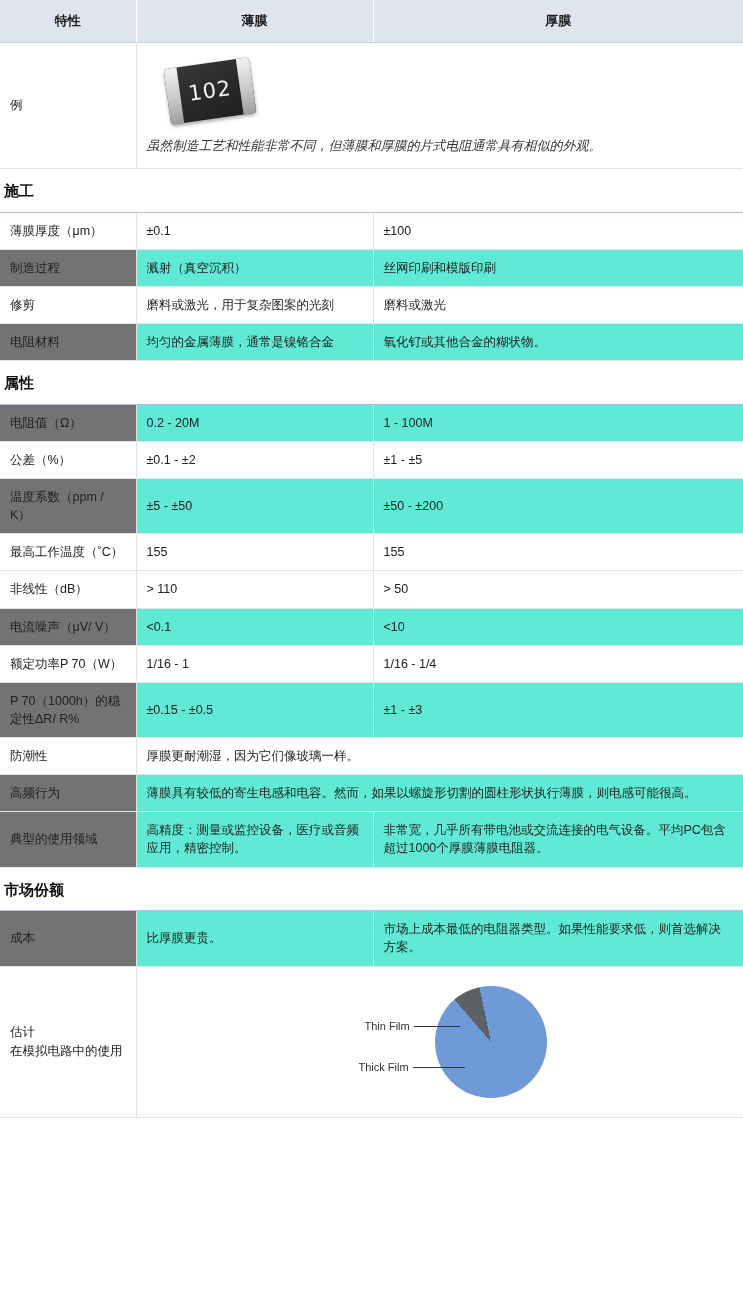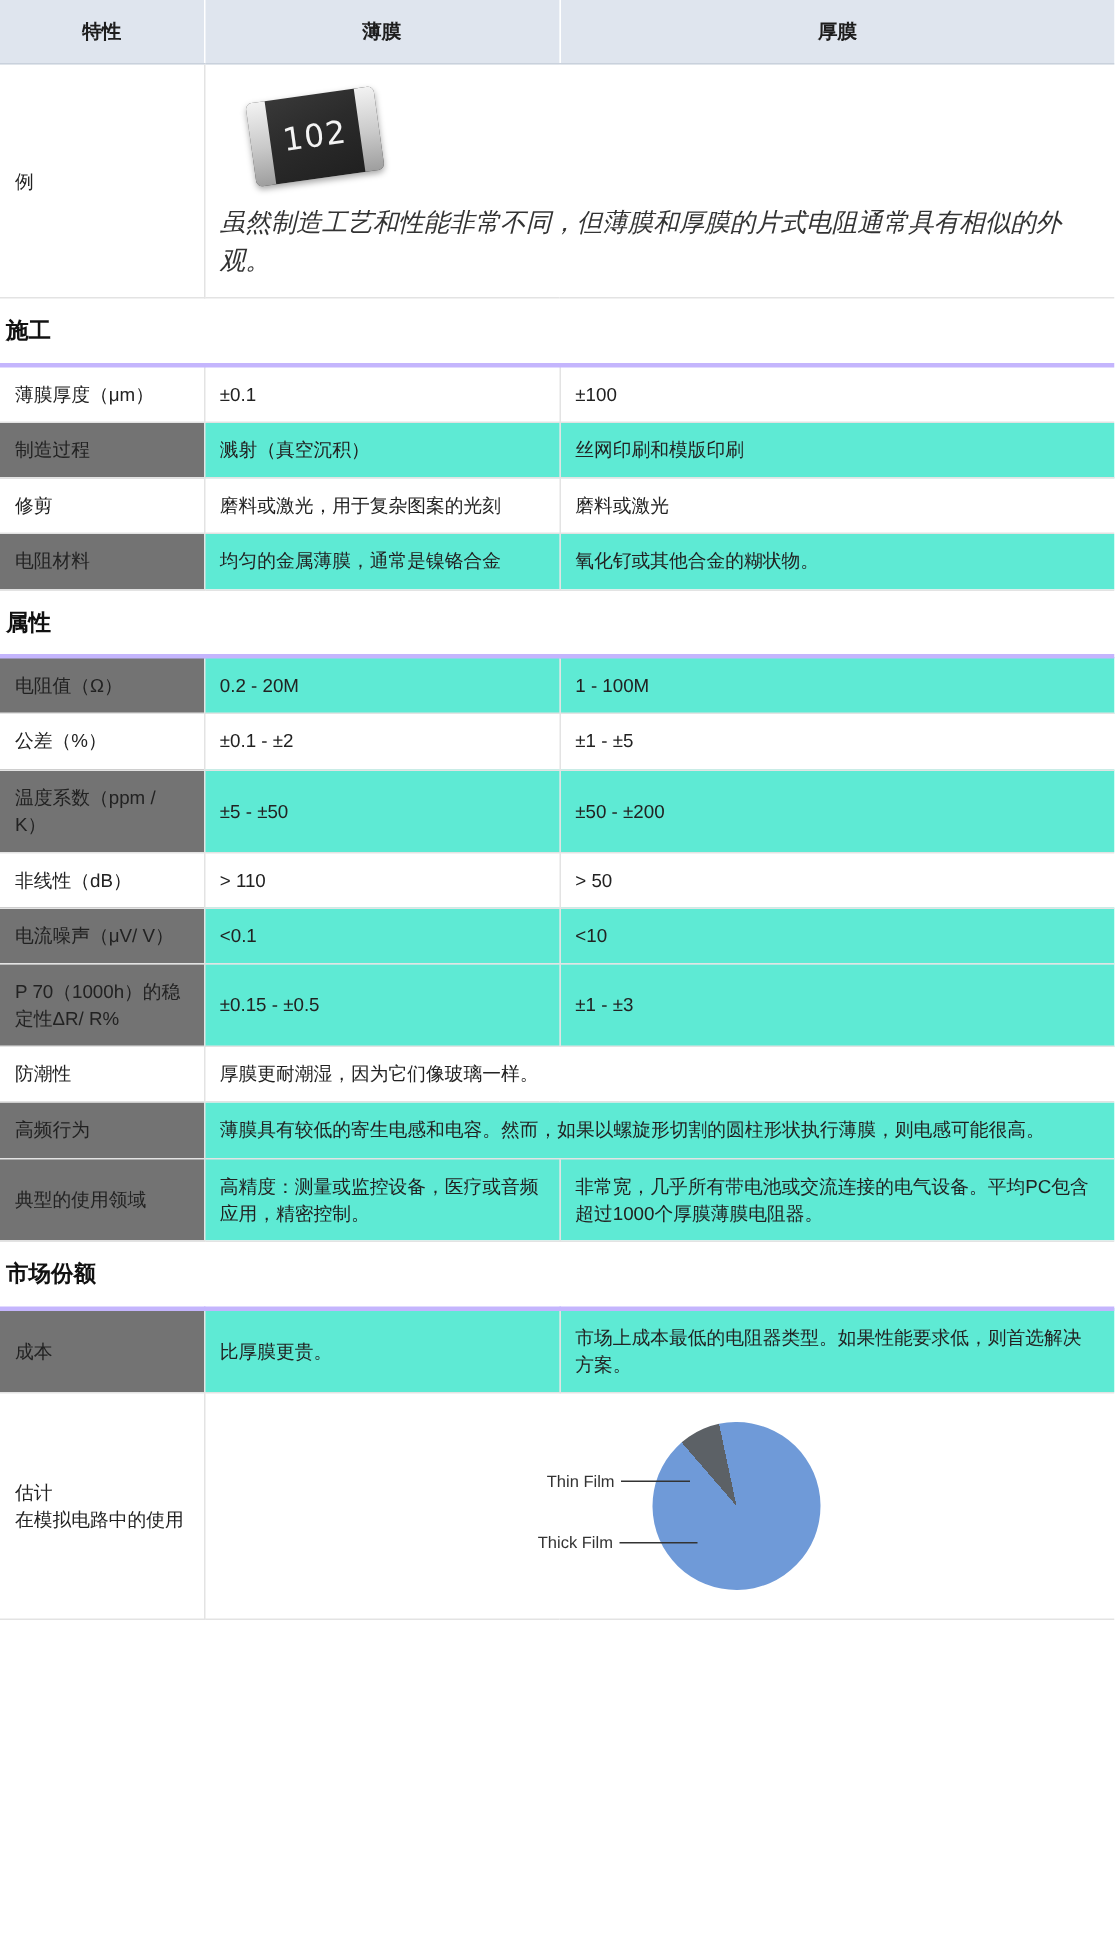--- a/index.html
+++ b/index.html
@@ -53,21 +53,21 @@
     color: #222;
   }
   tr.alt td.label { background: #737373; }
 
   
   tr.section td {
     background: #ffffff;
     font-size: 15px;
     font-weight: bold;
     padding: 11px 10px 10px 4px;
-    border-bottom: 3px solid #c4b5fd;
+    border-bottom: 1px solid #c4b5fd;
     border-right: none;
     color: #111;
   }
 
   
   .example-cell {
     padding: 14px 10px 10px 10px;
   }
   .chip {
     width: 86px;
@@ -93,21 +93,21 @@
     transform: translateY(-50%);
     text-align: center;
     color: #f4f4f4;
     font-family: "DejaVu Sans", sans-serif;
     font-size: 21px;
     letter-spacing: 1px;
   }
   .caption {
     margin: 18px 0 2px 0;
     font-style: italic;
-    font-size: 17px;
+    font-size: 13px;
     color: #333;
   }
 
   
   .pie-wrap {
     position: relative;
     height: 120px;
     margin: 6px 0 6px 0;
   }
   .pie {
@@ -206,28 +206,38 @@
       <td class="label">公差（%）</td>
       <td>±0.1 - ±2</td>
       <td>±1 - ±5</td>
     </tr>
     <tr class="alt">
       <td class="label">温度系数（ppm / K）</td>
       <td>±5 - ±50</td>
       <td>±50 - ±200</td>
     </tr>
     <tr class="plain">
+      <td class="label">最高工作温度（˚C）</td>
+      <td>155</td>
+      <td>155</td>
+    </tr>
+    <tr class="plain">
       <td class="label">非线性（dB）</td>
       <td>&gt; 110</td>
       <td>&gt; 50</td>
     </tr>
     <tr class="alt">
       <td class="label">电流噪声（μV/ V）</td>
       <td>&lt;0.1</td>
       <td>&lt;10</td>
+    </tr>
+    <tr class="plain">
+      <td class="label">额定功率P 70（W）</td>
+      <td>1/16 - 1</td>
+      <td>1/16 - 1/4</td>
     </tr>
     <tr class="alt">
       <td class="label">P 70（1000h）的稳定性ΔR/ R%</td>
       <td>±0.15 - ±0.5</td>
       <td>±1 - ±3</td>
     </tr>
     <tr class="plain">
       <td class="label">防潮性</td>
       <td colspan="2">厚膜更耐潮湿，因为它们像玻璃一样。</td>
     </tr>

